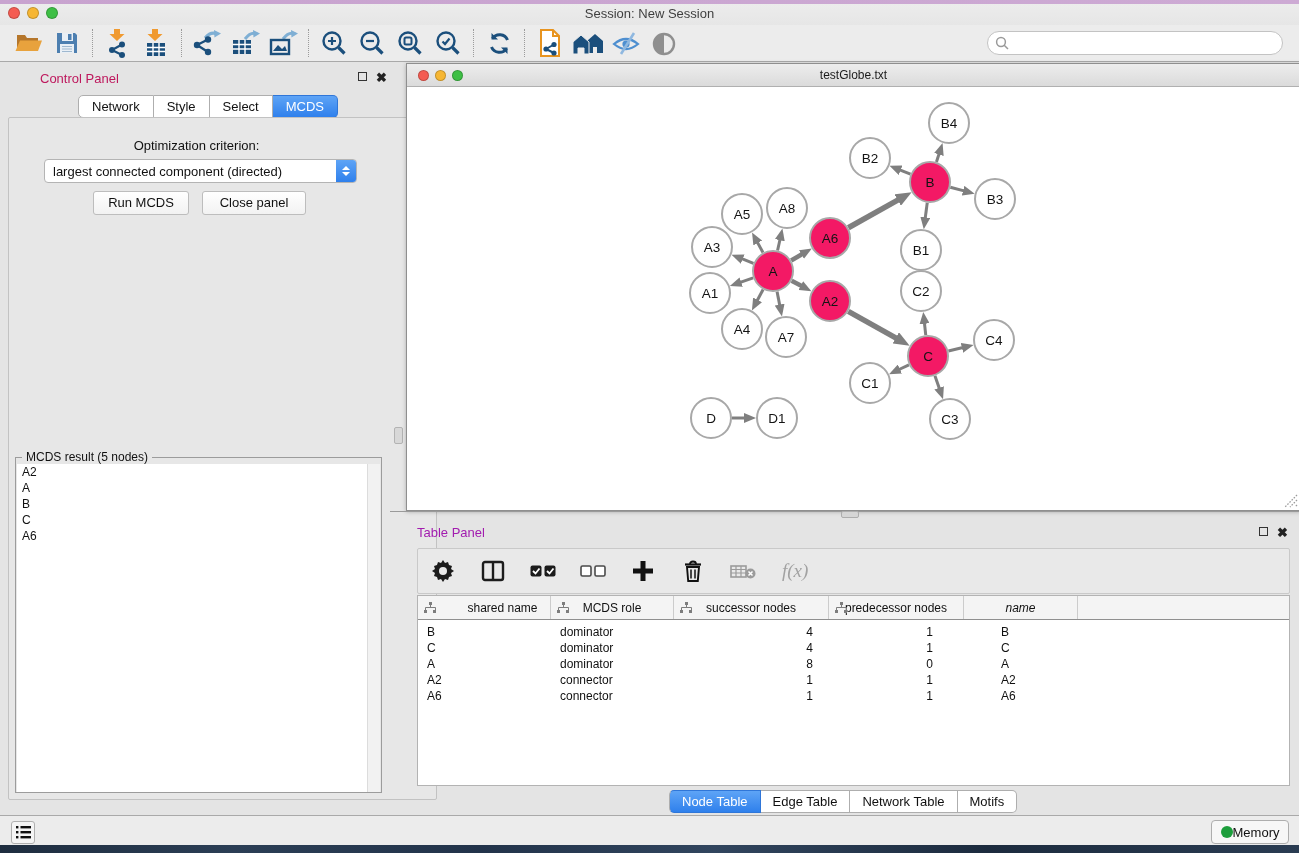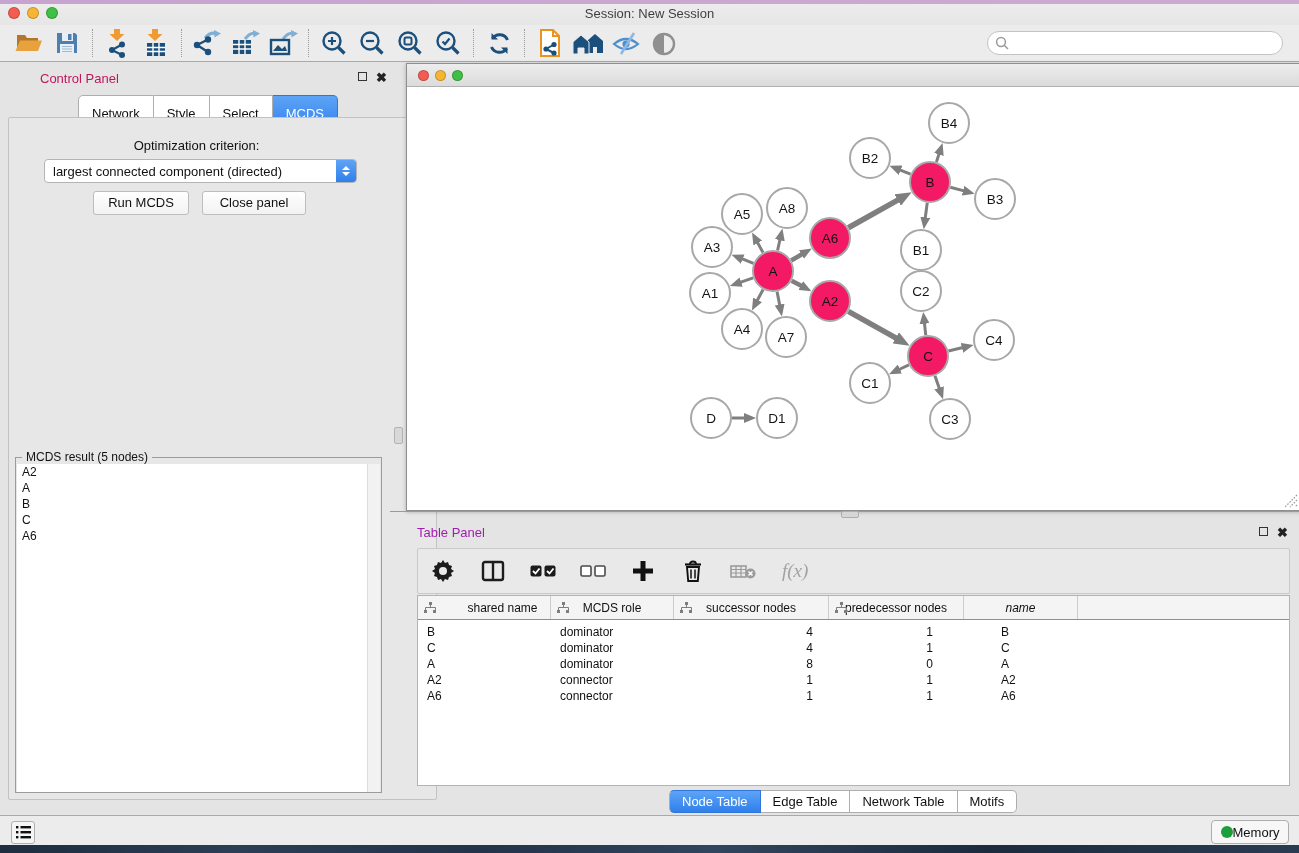--- a/index.html
+++ b/index.html
@@ -32,21 +32,21 @@
     background:transparent; font-family:"Liberation Sans",sans-serif; }
 
   
   #workspace { left:0; top:62px; width:1299px; height:753px; background:#e4e4e4; }
 
   
   #cp-title { left:27px; top:71px; font-size:13px; color:#be185d;margin-left:13px; }
   #cp-float { left:358px; top:72px; width:9px; height:9px; border:1.5px solid #333; }
   #cp-close { left:376px; top:70px; font-size:13px; font-weight:bold; color:#222; }
   .segbar { display:flex; }
-  .seg { background:#fff; border:1px solid #aeaeae; border-left:none; padding:10px 13px;
+  .seg { background:#fff; border:1px solid #aeaeae; border-left:none; padding:3px 13px;
     font-size:13px; color:#111; line-height:15px; }
   .seg:first-child { border-left:1px solid #aeaeae; border-radius:5px 0 0 5px; }
   .seg:last-child { border-radius:0 5px 5px 0; }
   .seg-sel { background:linear-gradient(#5ea4f6,#2f80ec); border-color:#2f76d8; color:#fff; }
   #cp-tabs { left:78px; top:95px; }
   #cp-frame { left:8px; top:117px; width:429px; height:683px;
     border:1px solid #c2c2c2; border-radius:2px; background:#e7e7e7; }
   #opt-label { left:0; top:20px; width:375px; text-align:center; font-size:13px; color:#111; }
   #mcds-dropdown { left:35px; top:41px; width:313px; height:24px; background:#fff;
     border:1px solid #b4b4b4; border-radius:4px; display:flex; align-items:center; }
@@ -318,20 +318,21 @@
     <div id="mcds-scroll"></div>
   </div>
 </div>
 <div class="abs" id="cp-divider-handle"></div>
 
 <div class="abs" id="netframe">
   <div id="net-titlebar">
     <span class="tl n-red"></span>
     <span class="tl n-yel"></span>
     <span class="tl n-grn"></span>
+    <div id="net-title">testGlobe.txt</div>
   </div>
   <div id="net-content">
     <svg id="graph-svg" width="893" height="423" viewBox="0 0 893 423">
       <defs>
         <marker id="arr-sm" viewBox="0 0 12 10" refX="1" refY="5" markerWidth="12" markerHeight="10" orient="auto" markerUnits="userSpaceOnUse">
             <path d="M0 0 L12 5 L0 10 z" fill="#7f7f7f"></path>
           </marker>
         <marker id="arr-lg" viewBox="0 0 16 13" refX="1" refY="6.5" markerWidth="16" markerHeight="13" orient="auto" markerUnits="userSpaceOnUse">
             <path d="M0 0 L16 6.5 L0 13 z" fill="#7f7f7f"></path>
           </marker>

